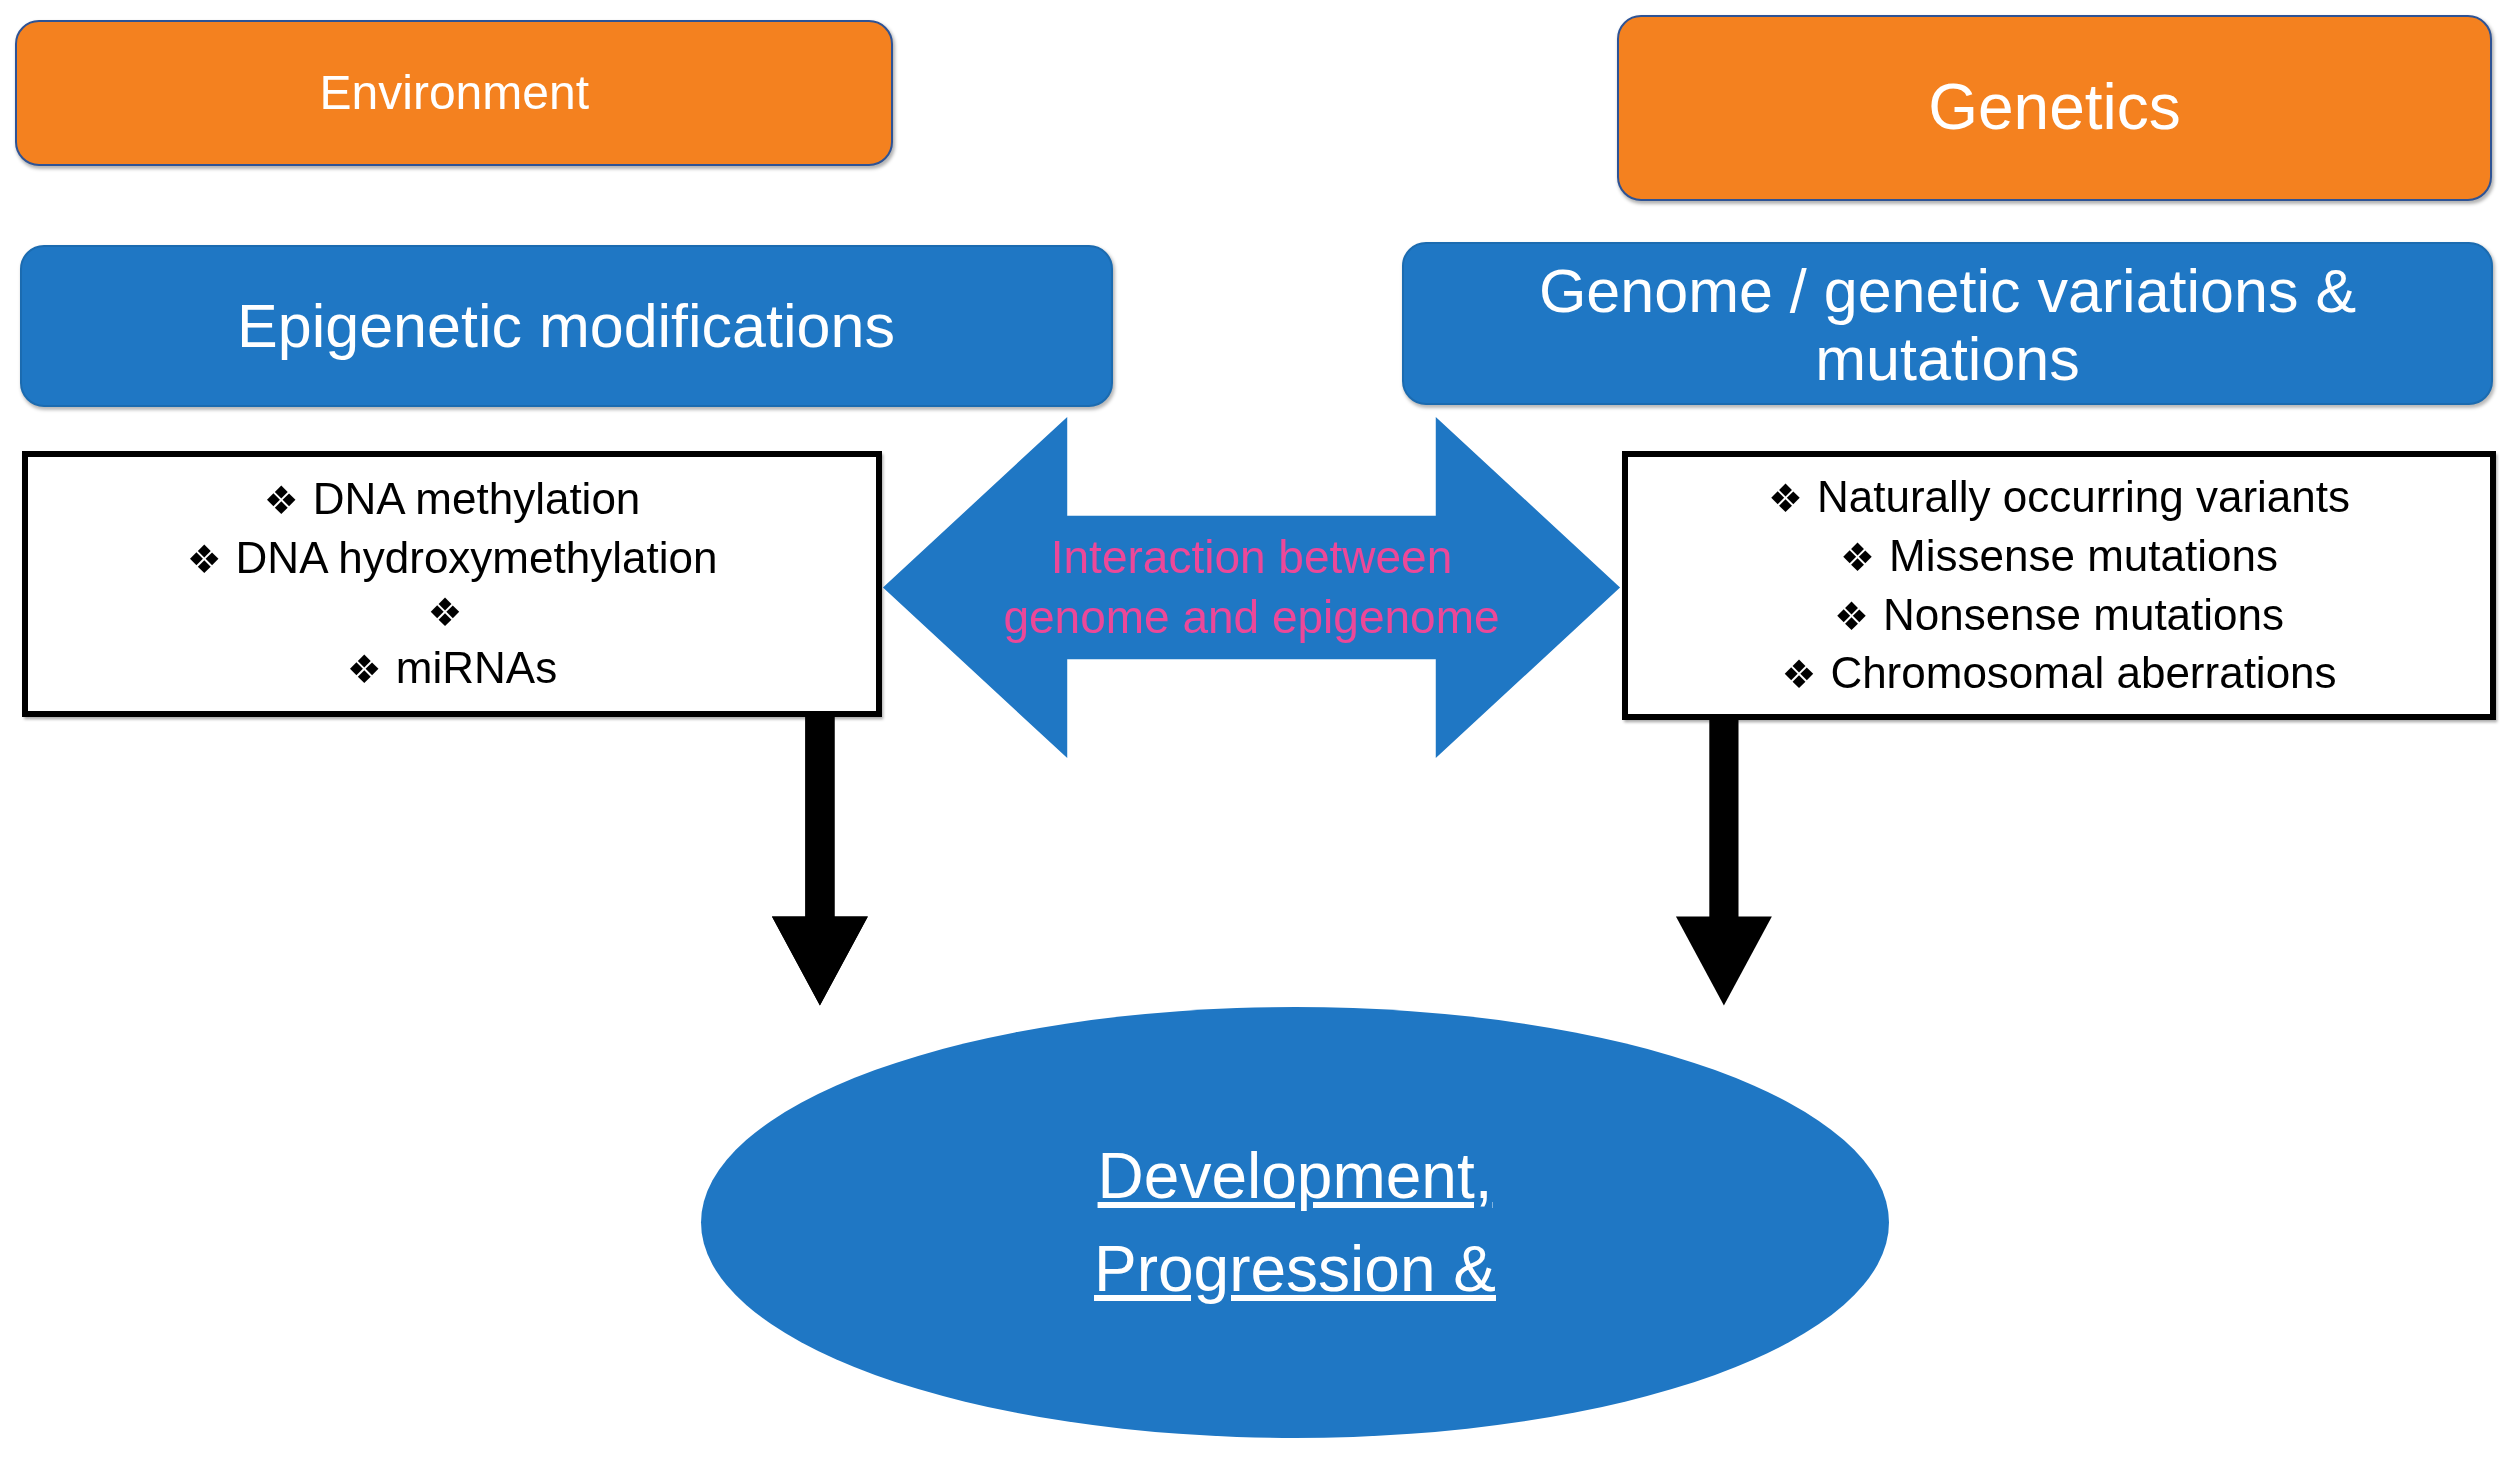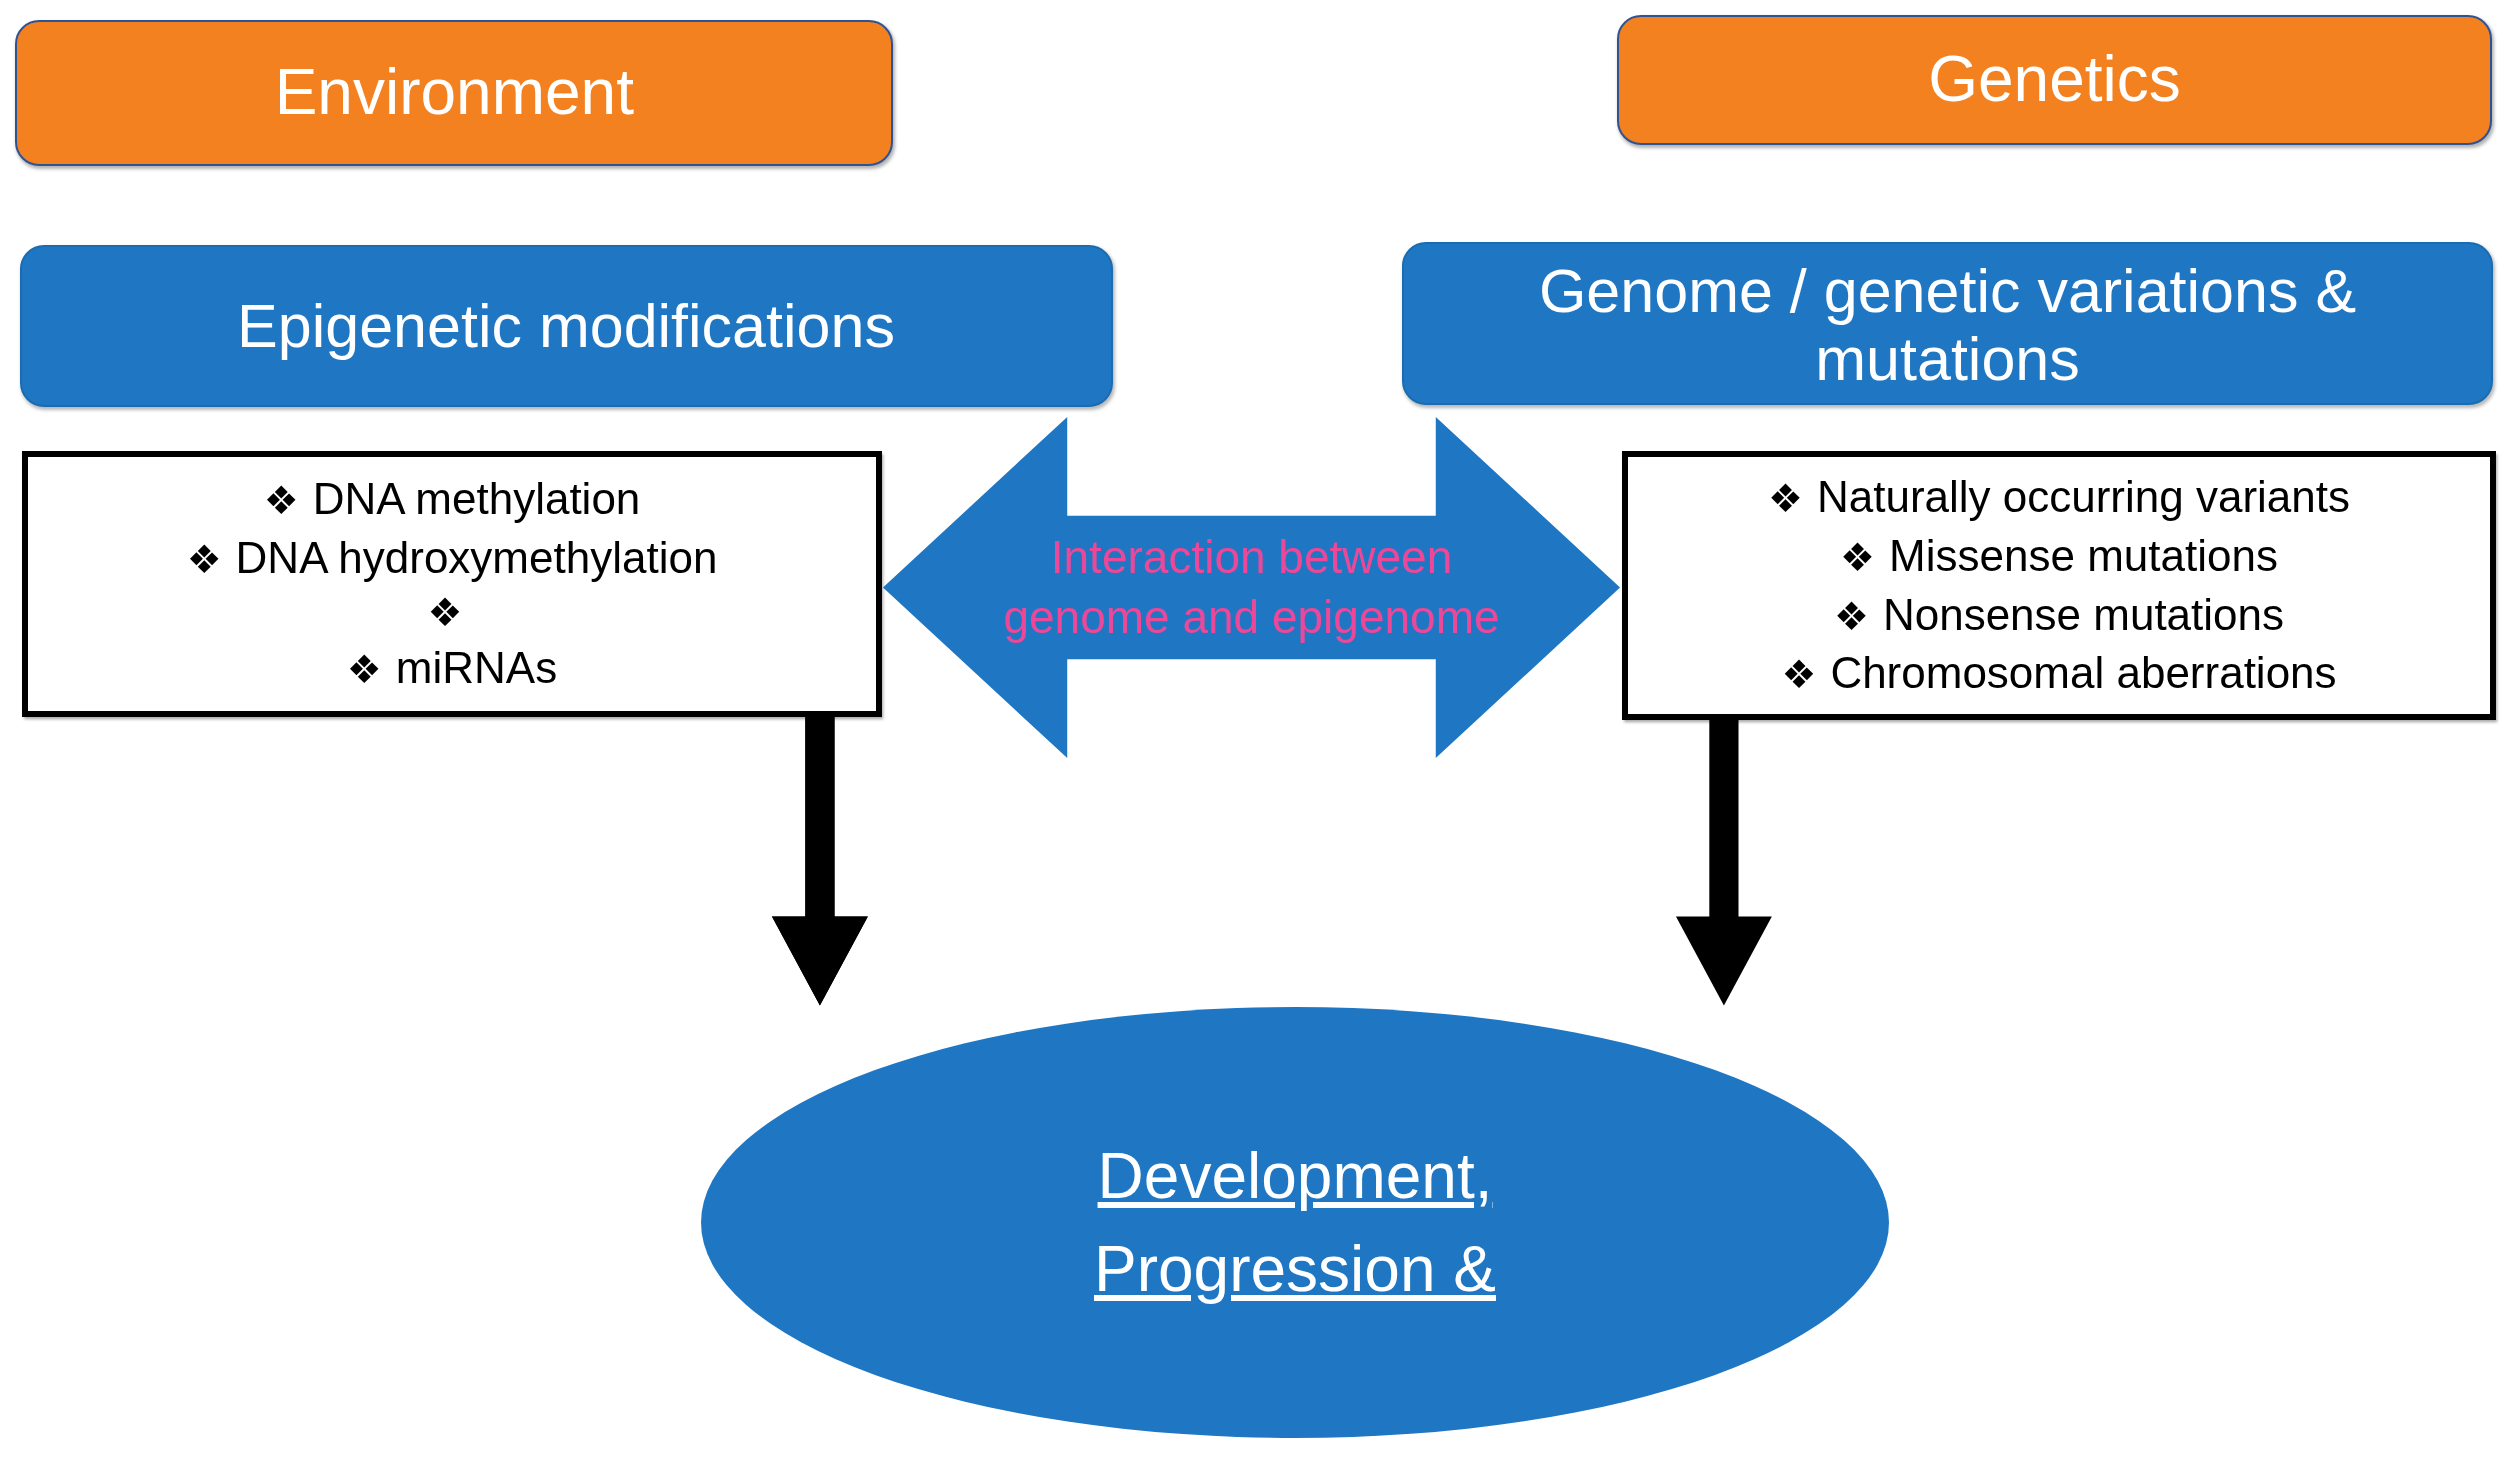--- a/index.html
+++ b/index.html
@@ -10,22 +10,22 @@
 
   
   .card{position:absolute;display:flex;align-items:center;justify-content:center;
         text-align:center;color:#ffffff;box-sizing:border-box;
         border-radius:24px;line-height:1.12;}
   .card.orange{background:#F4811F;border:2.8px solid #2E5395;
                box-shadow:1.4px 2.1px 3.5px rgba(0,0,0,0.30);}
   .card.blue{background:#1F77C4;border:2.1px solid #1B6BB0;
              box-shadow:1.4px 2.1px 3.5px rgba(0,0,0,0.28);}
 
-  #env-card   {left:15.3px;  top:19.5px;  width:878px; height:146px; font-size:64px;}
-  #gen-card   {left:1617px;top:15.3px;  width:875px; height:130px; font-size:64px;}
+  #env-card   {left:15.3px;  top:19.5px;  width:878px; height:146px; font-size:48px;}
+  #gen-card   {left:1617px;top:15.3px;  width:875px; height:186px; font-size:64px;}
   #epi-card   {left:19.5px;  top:245px; width:1093px; height:162px; font-size:61px;}
   #genome-card{left:1402px;top:242px; width:1091px; height:163px; font-size:61px;
                align-items:flex-start;padding-top:12.5px;}
 
   
   .listbox{position:absolute;background:#ffffff;border:6.3px solid #000000;
            box-sizing:border-box;display:flex;flex-direction:column;
            align-items:center;justify-content:center;
            box-shadow:2.1px 2.8px 2.8px rgba(0,0,0,0.35);}
   #epi-list {left:22px;  top:451px; width:860px; height:266px;}

